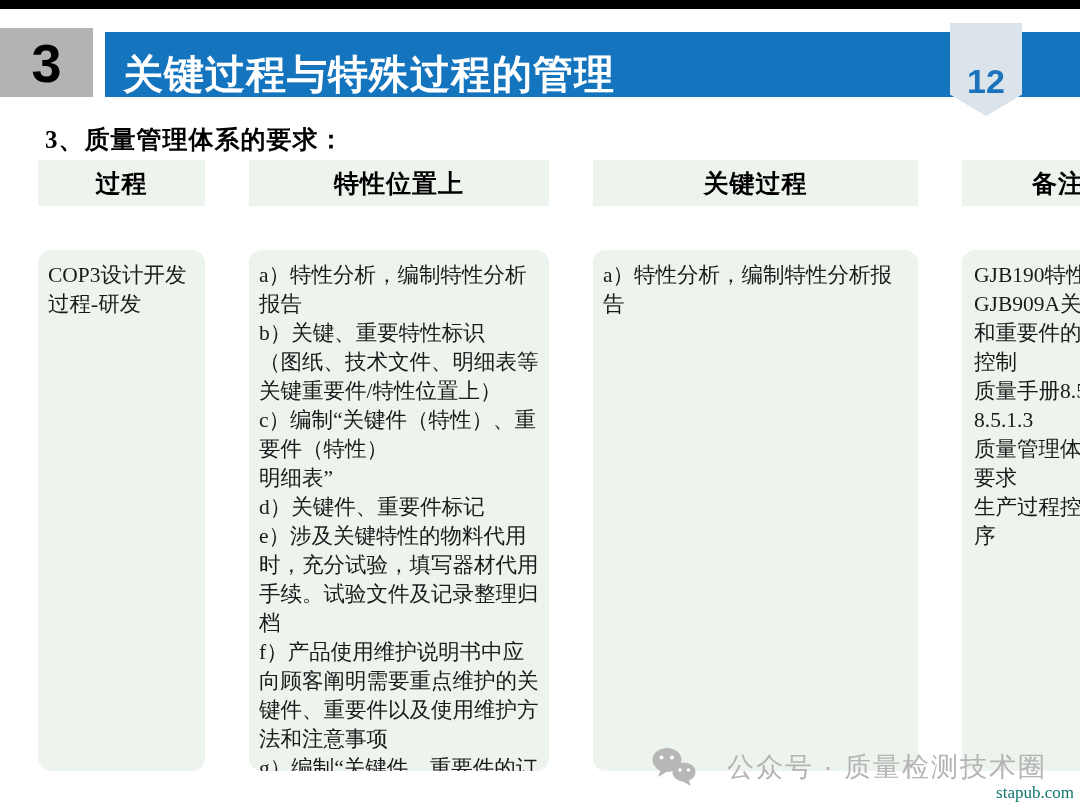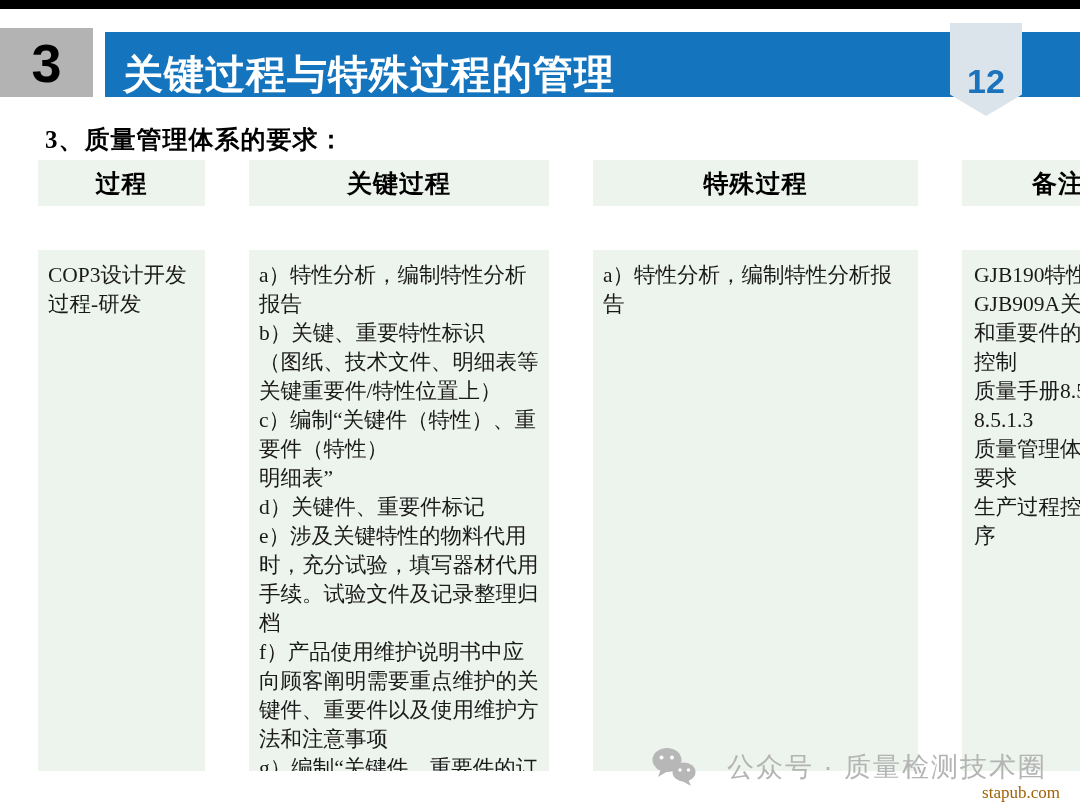--- a/index.html
+++ b/index.html
@@ -95,43 +95,44 @@
     letter-spacing: 1px;
   }
   .td {
     background: #edf3ed;
     font-size: 21.5px;
     line-height: 29px;
     color: #1a1a1a;
     white-space: pre-line;
     padding: 11px 10px 0 10px;
     overflow: hidden;
+    border-radius: 13px;
   }
   .td.col-special { padding-right: 18px; }
   .td.col-remarks { padding-left: 12px; padding-right: 15px; }
   .footer-wechat {
     position: absolute;
     right: 33px; top: 746px;
     display: flex; align-items: center;
   }
   .wechat-icon { margin-right: 10px; }
   .footer-wechat .label {
     font-family: "Liberation Sans", "DejaVu Sans", sans-serif;
     font-size: 27px;
     color: #b4b4b4;
     letter-spacing: 2px;
     white-space: nowrap;
     margin-left: 20px;
   }
   .watermark {
     position: absolute;
-    right: 20px; top: 783px;
+    right: 6px; top: 783px;
     font-family: "Liberation Serif", "DejaVu Serif", serif;
     font-size: 17px;
-    color: #a16207;
+    color: #0f766e;
   }
 </style>
 </head>
 <body>
 
 <div class="slide">
 
   <div class="top-strip"></div>
 
   <div class="section-box">
@@ -143,22 +144,22 @@
   </div>
 
   <div class="page-ribbon">
     <span>12</span>
   </div>
 
   <div class="subtitle">3、质量管理体系的要求：</div>
 
   <div class="process-table">
     <div class="th">过程</div>
+    <div class="th">特性位置上</div>
     <div class="th">关键过程</div>
-    <div class="th">特殊过程</div>
     <div class="th">备注</div>
 
     <div class="td col-process">COP3设计开发过程-研发</div>
     <div class="td col-key">a）特性分析，编制特性分析报告
 b）关键、重要特性标识
 （图纸、技术文件、明细表等关键重要件/特性位置上）
 c）编制“关键件（特性）、重要件（特性）
 明细表”
 d）关键件、重要件标记
 e）涉及关键特性的物料代用时，充分试验，填写器材代用手续。试验文件及记录整理归档

